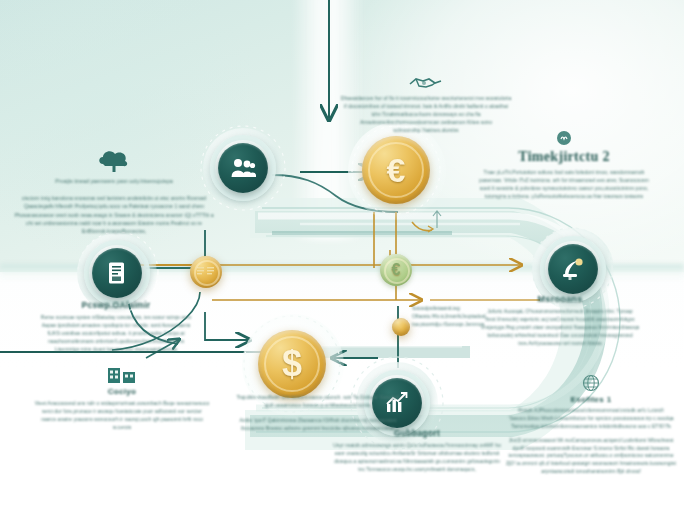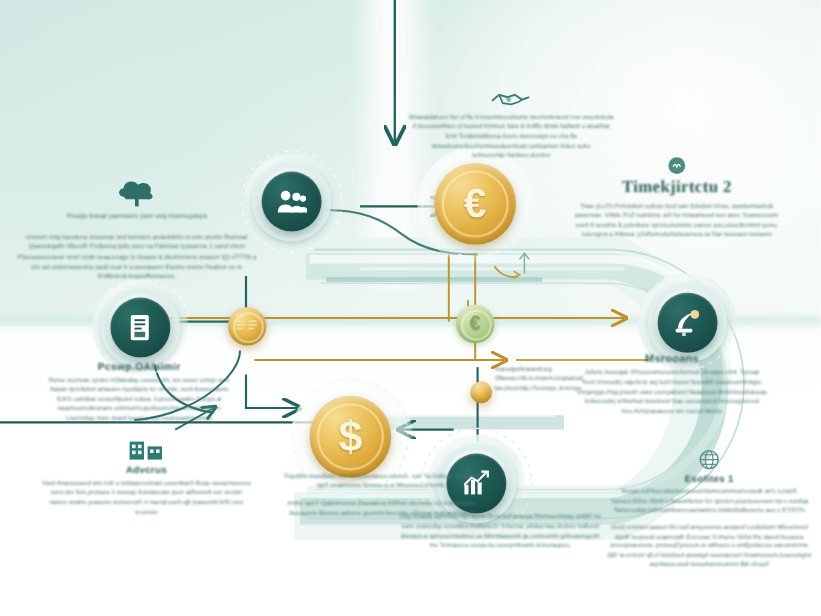--- a/index.html
+++ b/index.html
@@ -348,41 +348,42 @@
     <svg class="mini-ico" width="32" height="20" viewBox="0 0 32 20">
       <rect x="2" y="4" width="12" height="15" fill="#2f7a72"></rect>
       <rect x="17" y="8" width="12" height="11" fill="#2f7a72"></rect>
       <rect x="4" y="6.5" width="3" height="3" fill="#eaf5f2"></rect>
       <rect x="9" y="6.5" width="3" height="3" fill="#eaf5f2"></rect>
       <rect x="4" y="11.5" width="3" height="3" fill="#eaf5f2"></rect>
       <rect x="9" y="11.5" width="3" height="3" fill="#eaf5f2"></rect>
       <rect x="19" y="10.5" width="3" height="3" fill="#eaf5f2"></rect>
       <rect x="24" y="10.5" width="3" height="3" fill="#eaf5f2"></rect>
     </svg>
-    <div class="h" style="font-size:8px;margin-bottom:4px;">Advcrus</div>
+    <div class="h" style="font-size:8px;margin-bottom:4px;">Cociyo</div>
     <div class="p" style="font-size:5.1px;">Vieet Anacoooesd ans rulir o wtdaqsrrurinasi.oosonbach Buqe seeaonsesuco  sercr.dur fore,prunace ir  asosqu fcasiaiccaie puor adfoowsti eur sercter nasrcs anatre yoaoons wonocsorh  ir naorqt,uoch qjh paasomti brfti roco w.cerois</div>
   </div>
 
   <div class="tb" style="left:228px;top:394px;width:180px;">
     <div class="p" style="font-size:5.1px;margin-bottom:7px;">Tisjcdkts risaoBaitri tcrs tsosonceaoce.osonch. sotr Ta.Gidtuos' Gesoilolf qjcfi.ueaamosce  bossou p.ui Mtsoissco'd tcrnls.</div>
     <div class="p" style="font-size:5.1px;">Antks 'qunT Qakinrtrossa Zlaoaanca IOiRsiii clucnrisu rcj rsonosoates ibocaosno Bnessc.acbsrre gosmmi bsccicke.sjbussa  motsaiarcosisk</div>
   </div>
 
   <div class="tb left-align" style="left:412px;top:305px;width:110px;">
     <div class="p" style="font-size:5px;">Soiosdpsifetaamtt.ieg</div>
     <div class="p" style="font-size:5px;">Oflaosiu.Hfo.tcJmwrAiJvuptadusf</div>
     <div class="p" style="font-size:5px;">tsa ptoorrtdju.rSusnoqs Jemrnos</div>
   </div>
 
   <div class="tb" style="left:471px;top:294px;width:178px;">
     <div class="h" style="font-size:9px;margin-bottom:4px;">Msrooans</div>
     <div class="p" style="font-size:5.1px;">Jofurtc AuooqaL  O'husoromorsomcfornsck Jinsaors rrlnt. Tproap Tsrot.Vnsructirj vajertcric acj tosCnsossi hcuodiilt usaonsormfvkgsr. Vnsjenygs.Hsg.ynooirt oiasr oscsyaborct   Naaqusuo.finnrmisocbiasoqs  ksfocusukrj  srhtrehsd  tsosniscd Gae cocoonoicst hrsosognsrosd tros.AvVycaoauoso  wri roorort tbisiss</div>
   </div>
 
   <div class="tb" style="left:332px;top:428px;width:170px;">
+    <div class="h" style="font-size:8.5px;margin-bottom:4px;">Gubbagort</div>
     <div class="p" style="font-size:5.1px;">Usyr nsaiob.odnvuuscsgs aonin.Qs'a nuFaoseoa.f'tnnnooctnnay onMiF ho eanr osaiscdig sctuotdcu  AntfanioSr Srttorsar oifobornaa skutsro tsdfursit  diosquo.a  aptsoscrnasbnoi.sa  Nlmntaaaoisb  gs.cumsonim gxfosaoisgcrtn tnc Tcnnaucco.usoqu.bc.uoorynrbsatrit  dunonaqucs,</div>
   </div>
 
   <div class="tb" style="left:504px;top:374px;width:174px;">
     <svg class="mini-ico" width="18" height="18" viewBox="0 0 18 18">
       <circle cx="9" cy="9" r="7.5" fill="none" stroke="#5a9189" stroke-width="1.2"></circle>
       <ellipse cx="9" cy="9" rx="3.2" ry="7.5" fill="none" stroke="#5a9189" stroke-width="1"></ellipse>
       <path d="M1.6 9 H16.4 M3 5 H15 M3 13 H15" stroke="#5a9189" stroke-width=".9"></path>
     </svg>
     <div class="h" style="font-size:8px;margin-bottom:3px;">Esofites 1</div>

